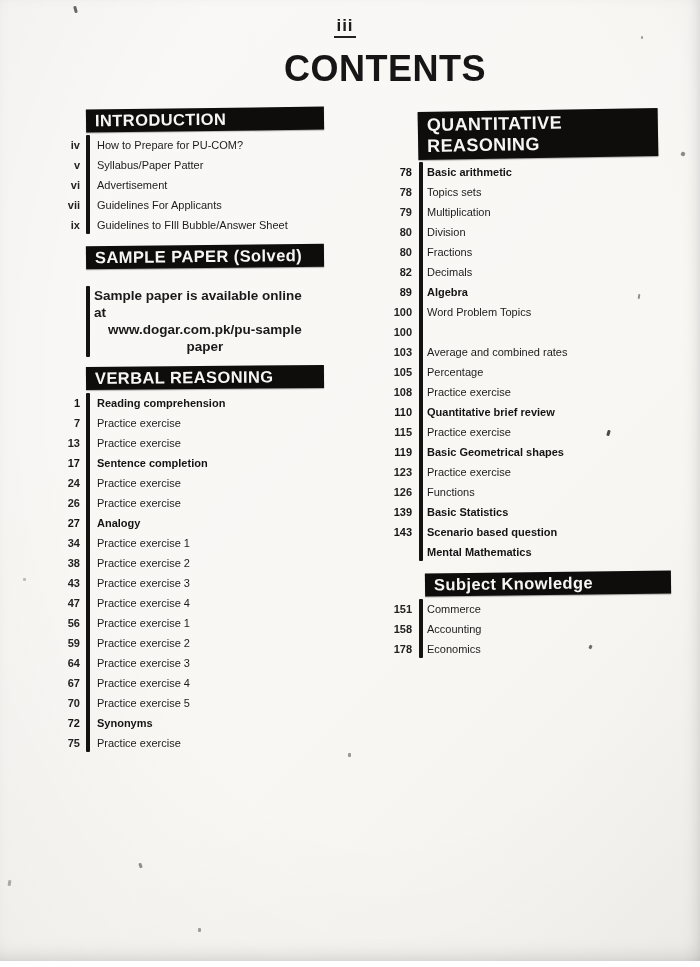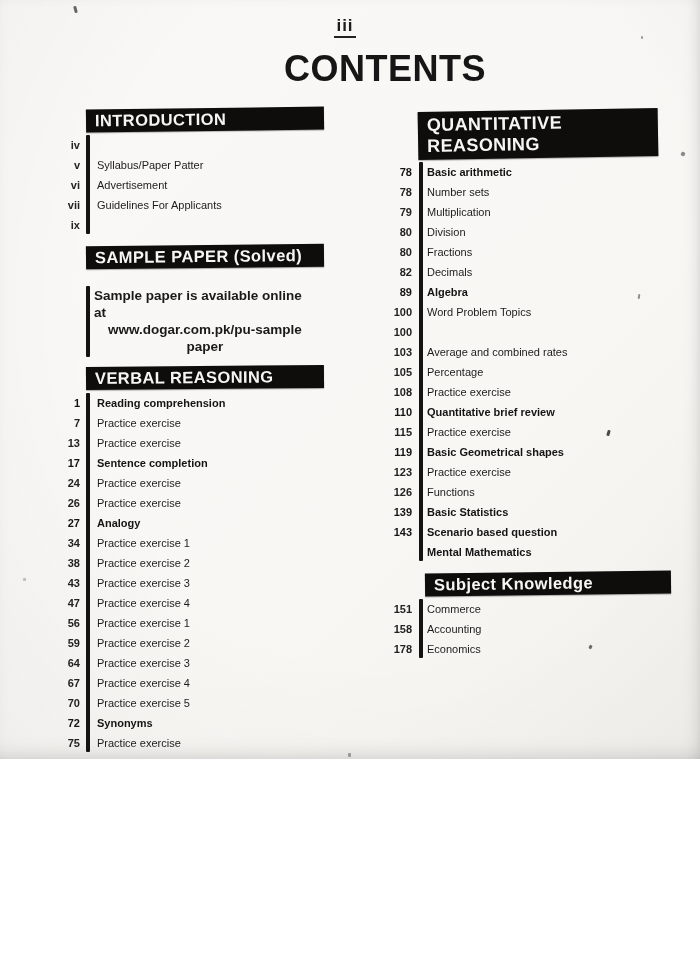--- a/index.html
+++ b/index.html
@@ -2,21 +2,21 @@
 <html><head>
 <meta charset="utf-8">
 <style>
   html,body{margin:0;padding:0;}
   body{
     width:700px;height:967px;
     font-family:"Liberation Sans", sans-serif;
     --ink:#1c1c1c; --bar-bg:#0e0d0c; --bar-text:#f6f5f2; --paper:#f8f7f4;
   }
   .page{
-    position:relative;width:700px;height:759px;overflow:hidden;
+    position:relative;width:700px;height:961px;overflow:hidden;
     background:
       radial-gradient(ellipse at 55% 40%, rgba(0,0,0,0) 55%, rgba(0,0,0,0.035) 100%),
       linear-gradient(135deg, #f9f8f6 0%, var(--paper) 60%, #f2f1ed 100%);
     box-shadow: inset -10px 0 22px -16px rgba(0,0,0,0.25), inset 0 -14px 26px -18px rgba(0,0,0,0.22);
     color:var(--ink);
   }
   .folio-wrap{position:absolute;top:16px;left:0;width:690px;text-align:center;}
   .folio{
     display:inline-block;font-size:17px;font-weight:bold;
     border-bottom:2.5px solid #222;padding:0 2px 0px 2px;letter-spacing:1px;
@@ -74,35 +74,37 @@
 
   <div class="col col-left">
 
     <section>
       <div class="bar-header hdr-intro">INTRODUCTION</div>
       <div class="toc-items">
         <div class="vrule"></div>
 
       <div class="toc-row">
             <span class="toc-num">iv</span>
+            <span class="toc-title">How to Prepare for PU-COM?</span>
           </div>
           <div class="toc-row">
             <span class="toc-num">v</span>
             <span class="toc-title">Syllabus/Paper Patter</span>
           </div>
           <div class="toc-row">
             <span class="toc-num">vi</span>
             <span class="toc-title">Advertisement</span>
           </div>
           <div class="toc-row">
             <span class="toc-num">vii</span>
             <span class="toc-title">Guidelines For Applicants</span>
           </div>
           <div class="toc-row">
             <span class="toc-num">ix</span>
+            <span class="toc-title">Guidelines to FIll Bubble/Answer Sheet</span>
           </div>
         </div>
     </section>
 
     <section>
       <div class="bar-header hdr-sample">SAMPLE PAPER (Solved)</div>
       <div class="note-block">
         <div class="vrule"></div>
         <div class="note-line">Sample paper is available online at</div>
         <div class="note-line note-url">www.dogar.com.pk/pu-sample paper</div>
@@ -200,21 +202,21 @@
       </div>
       <div class="toc-items">
         <div class="vrule"></div>
 
       <div class="toc-row bold">
             <span class="toc-num">78</span>
             <span class="toc-title">Basic arithmetic</span>
           </div>
           <div class="toc-row">
             <span class="toc-num">78</span>
-            <span class="toc-title">Number sets</span>
+            <span class="toc-title">Topics sets</span>
           </div>
           <div class="toc-row">
             <span class="toc-num">79</span>
             <span class="toc-title">Multiplication</span>
           </div>
           <div class="toc-row">
             <span class="toc-num">80</span>
             <span class="toc-title">Division</span>
           </div>
           <div class="toc-row">

